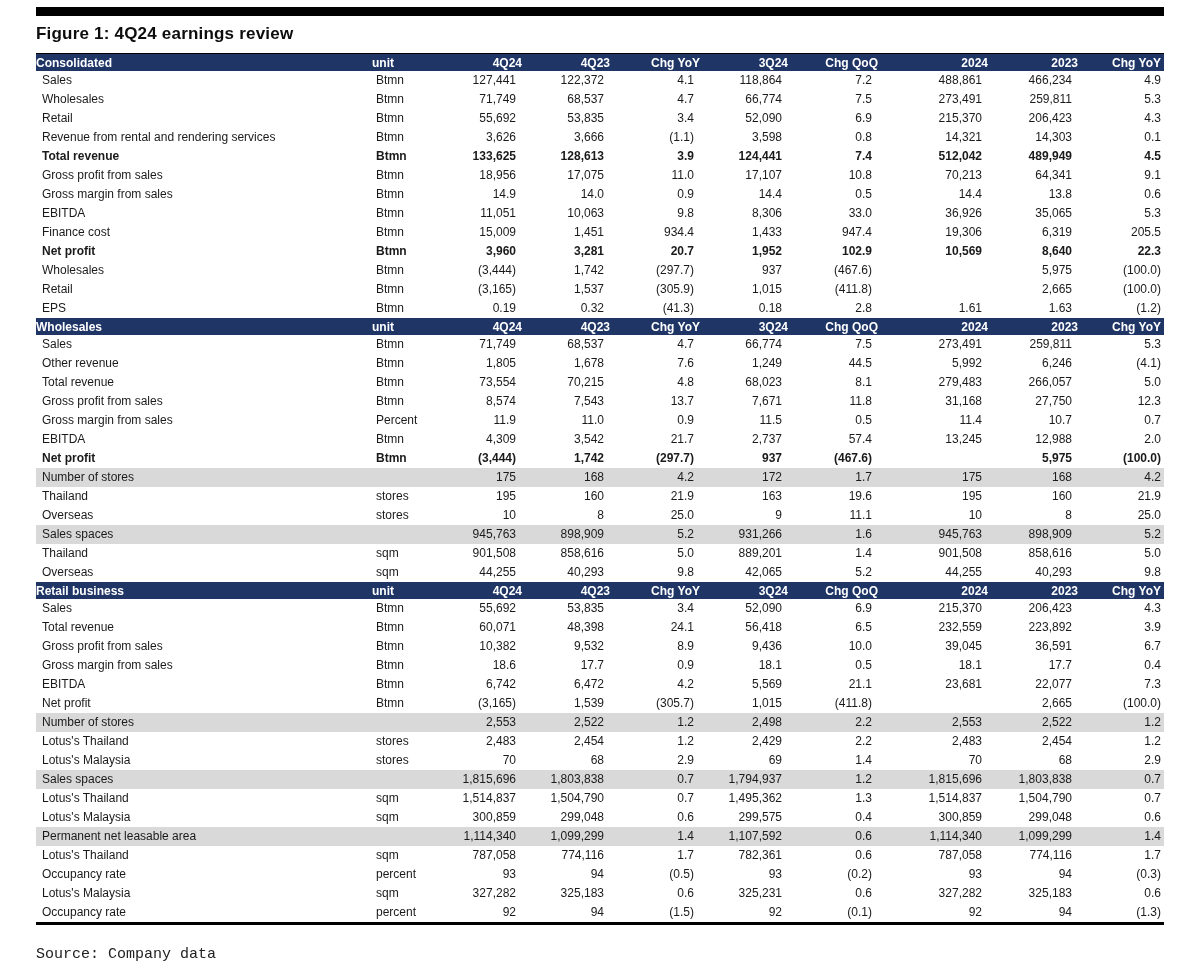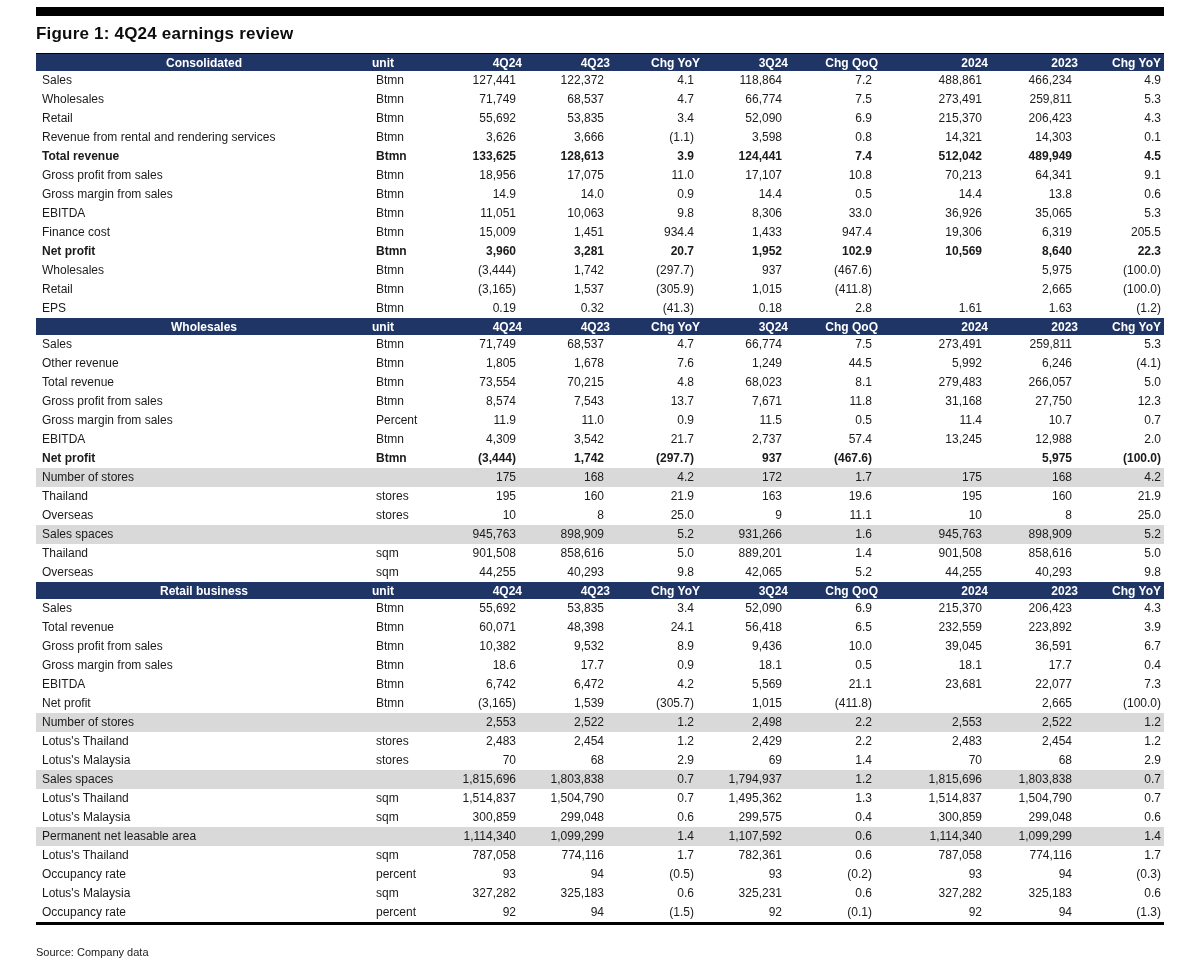--- a/index.html
+++ b/index.html
@@ -8,32 +8,32 @@
     font-family:"Liberation Sans", sans-serif; color:#111;
   }
   .top-bar { position:absolute; left:36px; top:7px; width:1128px; height:9px; background:#000000; }
   .figure-title { position:absolute; left:36px; top:24px; font-size:17px; font-weight:bold; color:#0d0d0d; letter-spacing:0.2px; }
   .table-wrap { position:absolute; left:36px; top:53px; width:1128px; border-top:1.5px solid #000; border-bottom:3px solid #000; }
   table.earnings { border-collapse:collapse; table-layout:fixed; width:1128px; }
   tr.section-header th {
     background:#1e3566; color:#ffffff; font-weight:bold; font-size:12px;
     height:17px; padding:0; white-space:nowrap; overflow:hidden;
   }
-  th.section-title { text-align:center; padding-left:6px; }
+  th.section-title { text-align:left; padding-left:6px; }
   th.col-unit { text-align:left; padding-left:4px; }
   th.col-num { text-align:right; padding-right:6px; }
   th.col-num.last { padding-right:3px; }
   td { font-size:12px; height:19px; padding:0; color:#1a1a1a; white-space:nowrap; overflow:hidden; line-height:19px; }
   td.label { text-align:left; padding-left:6px; }
   td.unit  { text-align:left; padding-left:4px; }
   td.num   { text-align:right; padding-right:6px; font-variant-numeric:tabular-nums; }
   td.num.last { padding-right:3px;margin-top:15px; }
   tr.shaded td { background:#d9d9d9; }
   tr.boldrow td { font-weight:bold; }
-  .source-note { position:absolute; left:36px; top:946px; font-size:11px; color:#222; }
+  .source-note { position:absolute; left:36px; top:946px; font-size:15px; color:#222;font-family:Liberation Mono, monospace; }
 </style>
 </head>
 <body>
 
 <div class="page">
   <div class="top-bar"></div>
   <div class="figure-title">Figure 1: 4Q24 earnings review</div>
 
   <div class="table-wrap">
     <table class="earnings">

